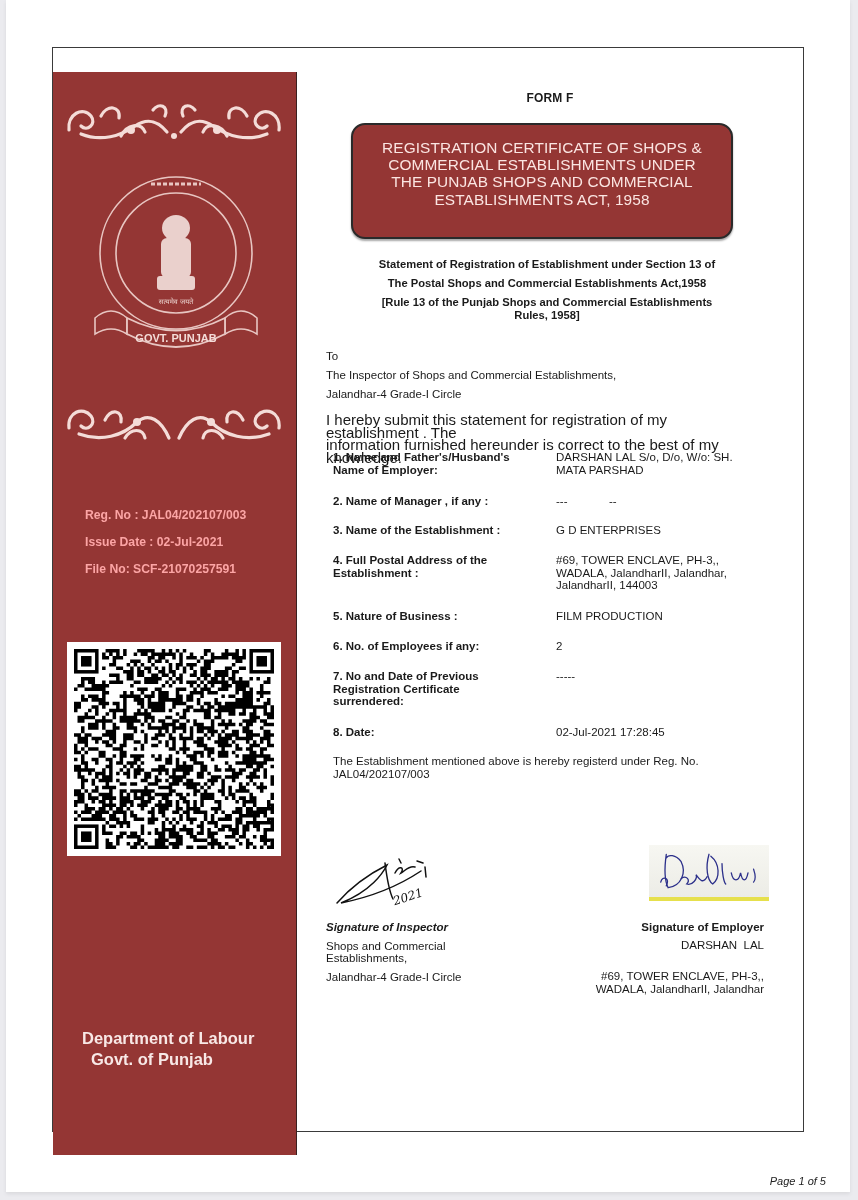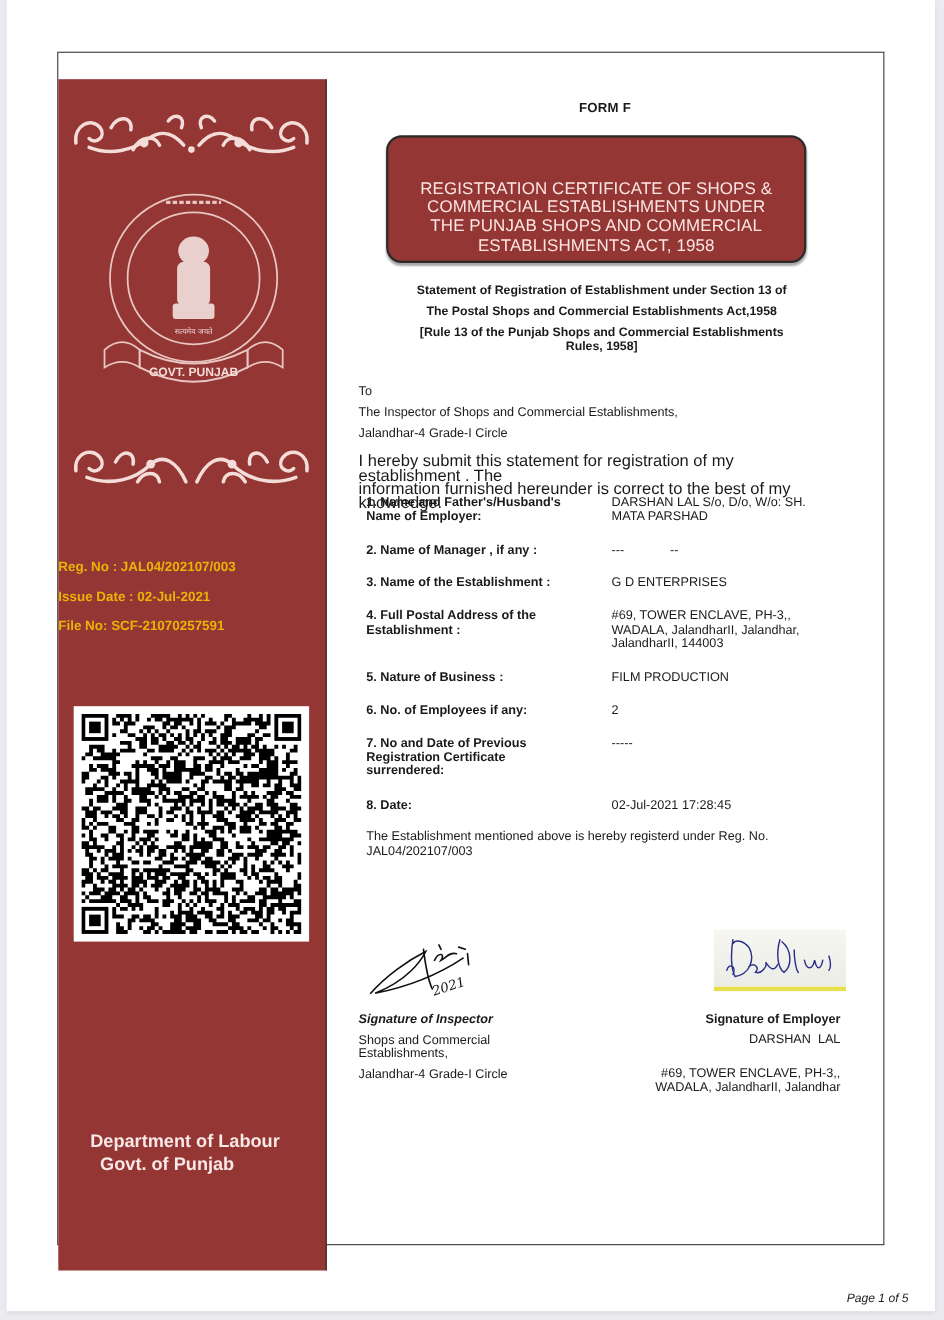--- a/index.html
+++ b/index.html
@@ -19,41 +19,41 @@
     position: absolute; left: 0; top: 0; width: 244px; height: 100%;
     background: #943634; border-right: 1.5px solid #3a2020;
     color: #f6e6e4;
     margin-top: 24px;
   }
   .flourish { position: absolute; left: 8px; width: 226px; height: 56px; }
   .flourish.top { top: 24px; }
   .flourish.bottom { top: 326px; }
   .emblem { position: absolute; left: 38px; top: 96px; width: 170px; height: 190px; }
 
-  .reg-info { position: absolute; left: 0; top: 430px; font-weight: bold; font-size: 12.2px; line-height: 27px; color: #eab308; }
+  .reg-info { position: absolute; left: 32px; top: 430px; font-weight: bold; font-size: 12.2px; line-height: 27px; color: #fca5a5; }
 
   .qr-box {
     position: absolute; left: 14px; top: 570px; width: 214px; height: 214px;
     background: #ffffff; padding: 7px;
   }
   .qr-box svg { width: 200px; height: 200px; display: block; }
 
   .dept { position: absolute; left: 29px; top: 956px; font-weight: bold; font-size: 16.5px; line-height: 21px; color: #f8e8e6; }
   .dept .l2 { padding-left: 9px; }
 
   .content { position: absolute; left: 244px; top: 0; right: 0; height: 100%; }
 
   .form-f { position: absolute; top: 43px; left: 0; right: 0; text-align: center; font-weight: bold; font-size: 12px; letter-spacing: 0.2px; }
 
   .title-box {
     position: absolute; left: 54px; top: 75px; width: 382px; height: 116px;
     background: #943634; border: 2px solid #2a2a2a; border-radius: 14px;
     box-shadow: 0 2px 2px rgba(0,0,0,0.35);
     color: #fbe5e2; text-align: center; font-size: 15.4px; line-height: 17.2px;
-    padding-top: 38px; letter-spacing: 0.1px;
+    padding-top: 14px; letter-spacing: 0.1px;
   }
 
   .statement {
     position: absolute; left: 30px; width: 440px; top: 207px; text-align: center;
     font-weight: bold; font-size: 11.2px; line-height: 19px;
   }
   .statement .rule { line-height: 12.5px; margin-top: 3px; }
 
   .letter { position: absolute; left: 29px; top: 299px; font-size: 11.5px; line-height: 19px; }
   .intro { position: absolute; left: 29px; top: 366px; width: 430px; font-size: 15px; line-height: 12.5px; }

